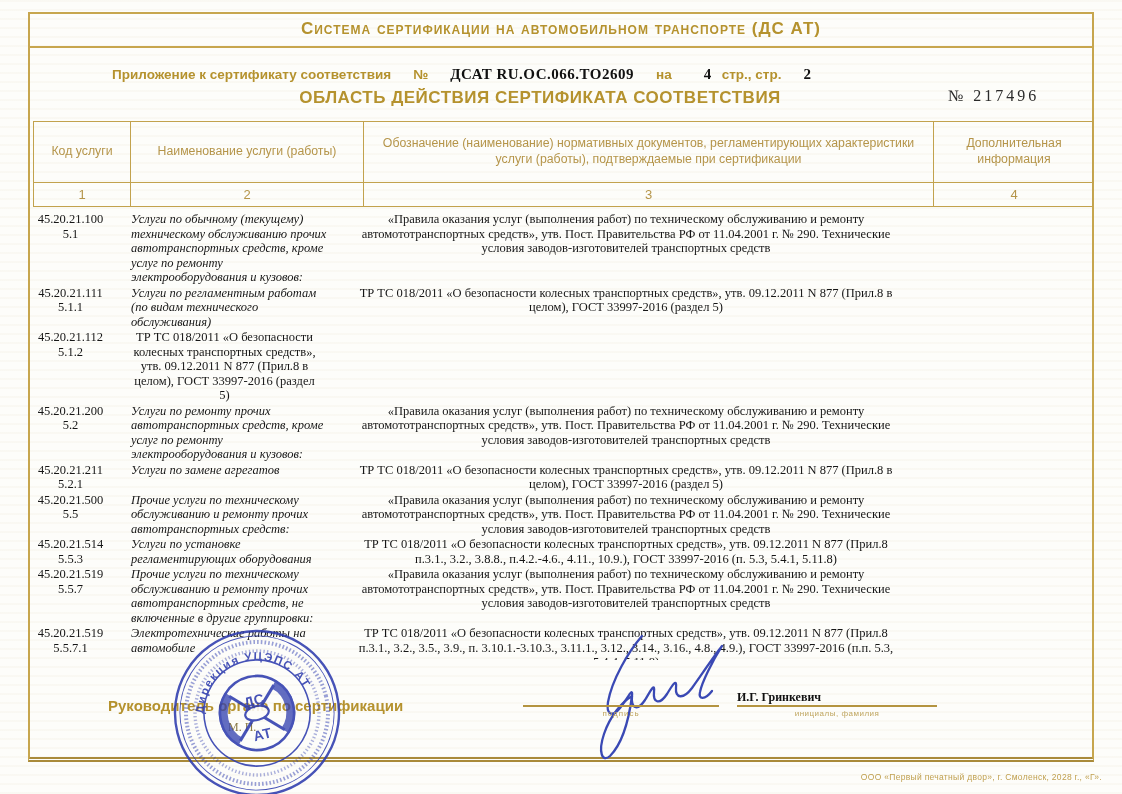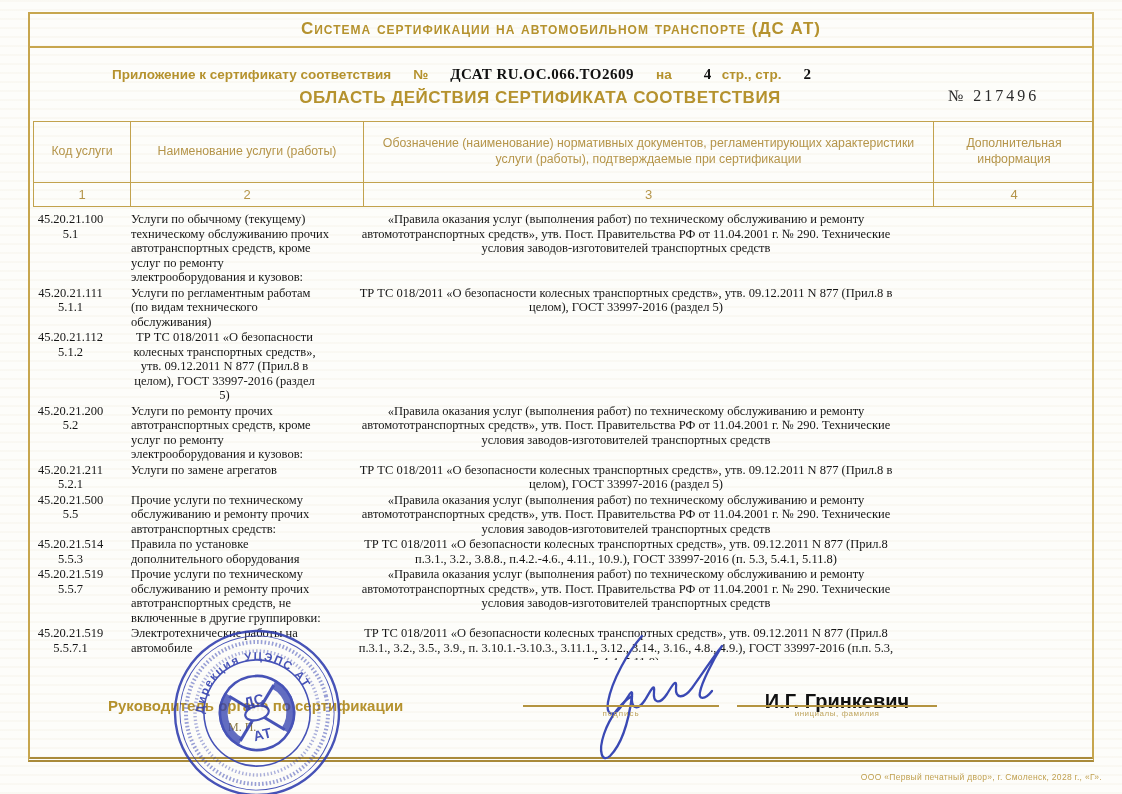--- a/index.html
+++ b/index.html
@@ -56,38 +56,38 @@
   }
   .thead .hn:nth-child(8){border-right:none;}
   
   .tbody{
     position:absolute;left:22px;top:212px;width:1060px;height:448px;overflow:hidden;
     font-family:"Liberation Serif", serif;font-size:12.5px;line-height:1.16;color:#161616;
   }
   .trow{display:grid;grid-template-columns:97px 225px 578px 160px;margin-bottom:1px;}
   .trow .code{text-align:center;}
   .trow .code span{display:block;}
-  .trow .name{padding:0 14px 0 12px;}
+  .trow .name{padding:0 14px 0 12px;font-style:italic;}
   .trow .docs{padding:0 26px 0 12px;text-align:center;}
   
   .signer-role{
     position:absolute;left:108px;top:689px;color:#b5922e;font-weight:bold;font-size:15px;margin-top:8px;
   }
   .mp-mark{
     position:absolute;left:228px;top:720px;color:#8b7a45;font-size:12px;
     font-family:"Liberation Serif", serif;
   }
   .sig-line{position:absolute;left:523px;top:705px;width:196px;height:2px;background:#b49440;}
   .sig-caption{
     position:absolute;left:523px;top:709px;width:196px;text-align:center;
     color:#bfa55e;font-size:8px;letter-spacing:1px;
   }
   .signer-name{
-    position:absolute;left:737px;top:690px;width:200px;text-align:center;
-    color:#111;font-weight:bold;font-size:20px;font-family:Liberation Sans, sans-serif;
+    position:absolute;left:737px;top:690px;width:200px;
+    color:#111;font-weight:bold;font-size:12px;font-family:Liberation Serif, serif;
   }
   .name-line{position:absolute;left:737px;top:705px;width:200px;height:2px;background:#b49440;}
   .name-caption{
     position:absolute;left:737px;top:709px;width:200px;text-align:center;
     color:#bfa55e;font-size:8px;letter-spacing:.5px;
   }
   .print-info{
     position:absolute;right:20px;top:772px;color:#c0a050;font-size:8.5px;letter-spacing:.3px;
   }
   .stamp{position:absolute;left:170px;top:626px;width:174px;height:174px;transform:rotate(-14deg);opacity:.88;}
@@ -174,21 +174,21 @@
         </div>
         <div class="name">Прочие услуги по техническому обслуживанию и ремонту прочих автотранспортных средств:</div>
         <div class="docs">«Правила оказания услуг (выполнения работ) по техническому обслуживанию и ремонту автомототранспортных средств», утв. Пост. Правительства РФ от 11.04.2001 г. № 290. Технические условия заводов-изготовителей транспортных средств</div>
         <div class="info"></div>
       </div>
       <div class="trow">
         <div class="code">
           <span>45.20.21.514</span>
           <span>5.5.3</span>
         </div>
-        <div class="name">Правила по установке дополнительного оборудования</div>
+        <div class="name">Услуги по установке регламентирующих оборудования</div>
         <div class="docs">ТР ТС 018/2011 «О безопасности колесных транспортных средств», утв. 09.12.2011 N 877 (Прил.8 п.3.1., 3.2., 3.8.8., п.4.2.-4.6., 4.11., 10.9.), ГОСТ 33997-2016 (п. 5.3, 5.4.1, 5.11.8)</div>
         <div class="info"></div>
       </div>
       <div class="trow">
         <div class="code">
           <span>45.20.21.519</span>
           <span>5.5.7</span>
         </div>
         <div class="name">Прочие услуги по техническому обслуживанию и ремонту прочих автотранспортных средств, не включенные в другие группировки:</div>
         <div class="docs">«Правила оказания услуг (выполнения работ) по техническому обслуживанию и ремонту автомототранспортных средств», утв. Пост. Правительства РФ от 11.04.2001 г. № 290. Технические условия заводов-изготовителей транспортных средств</div>

